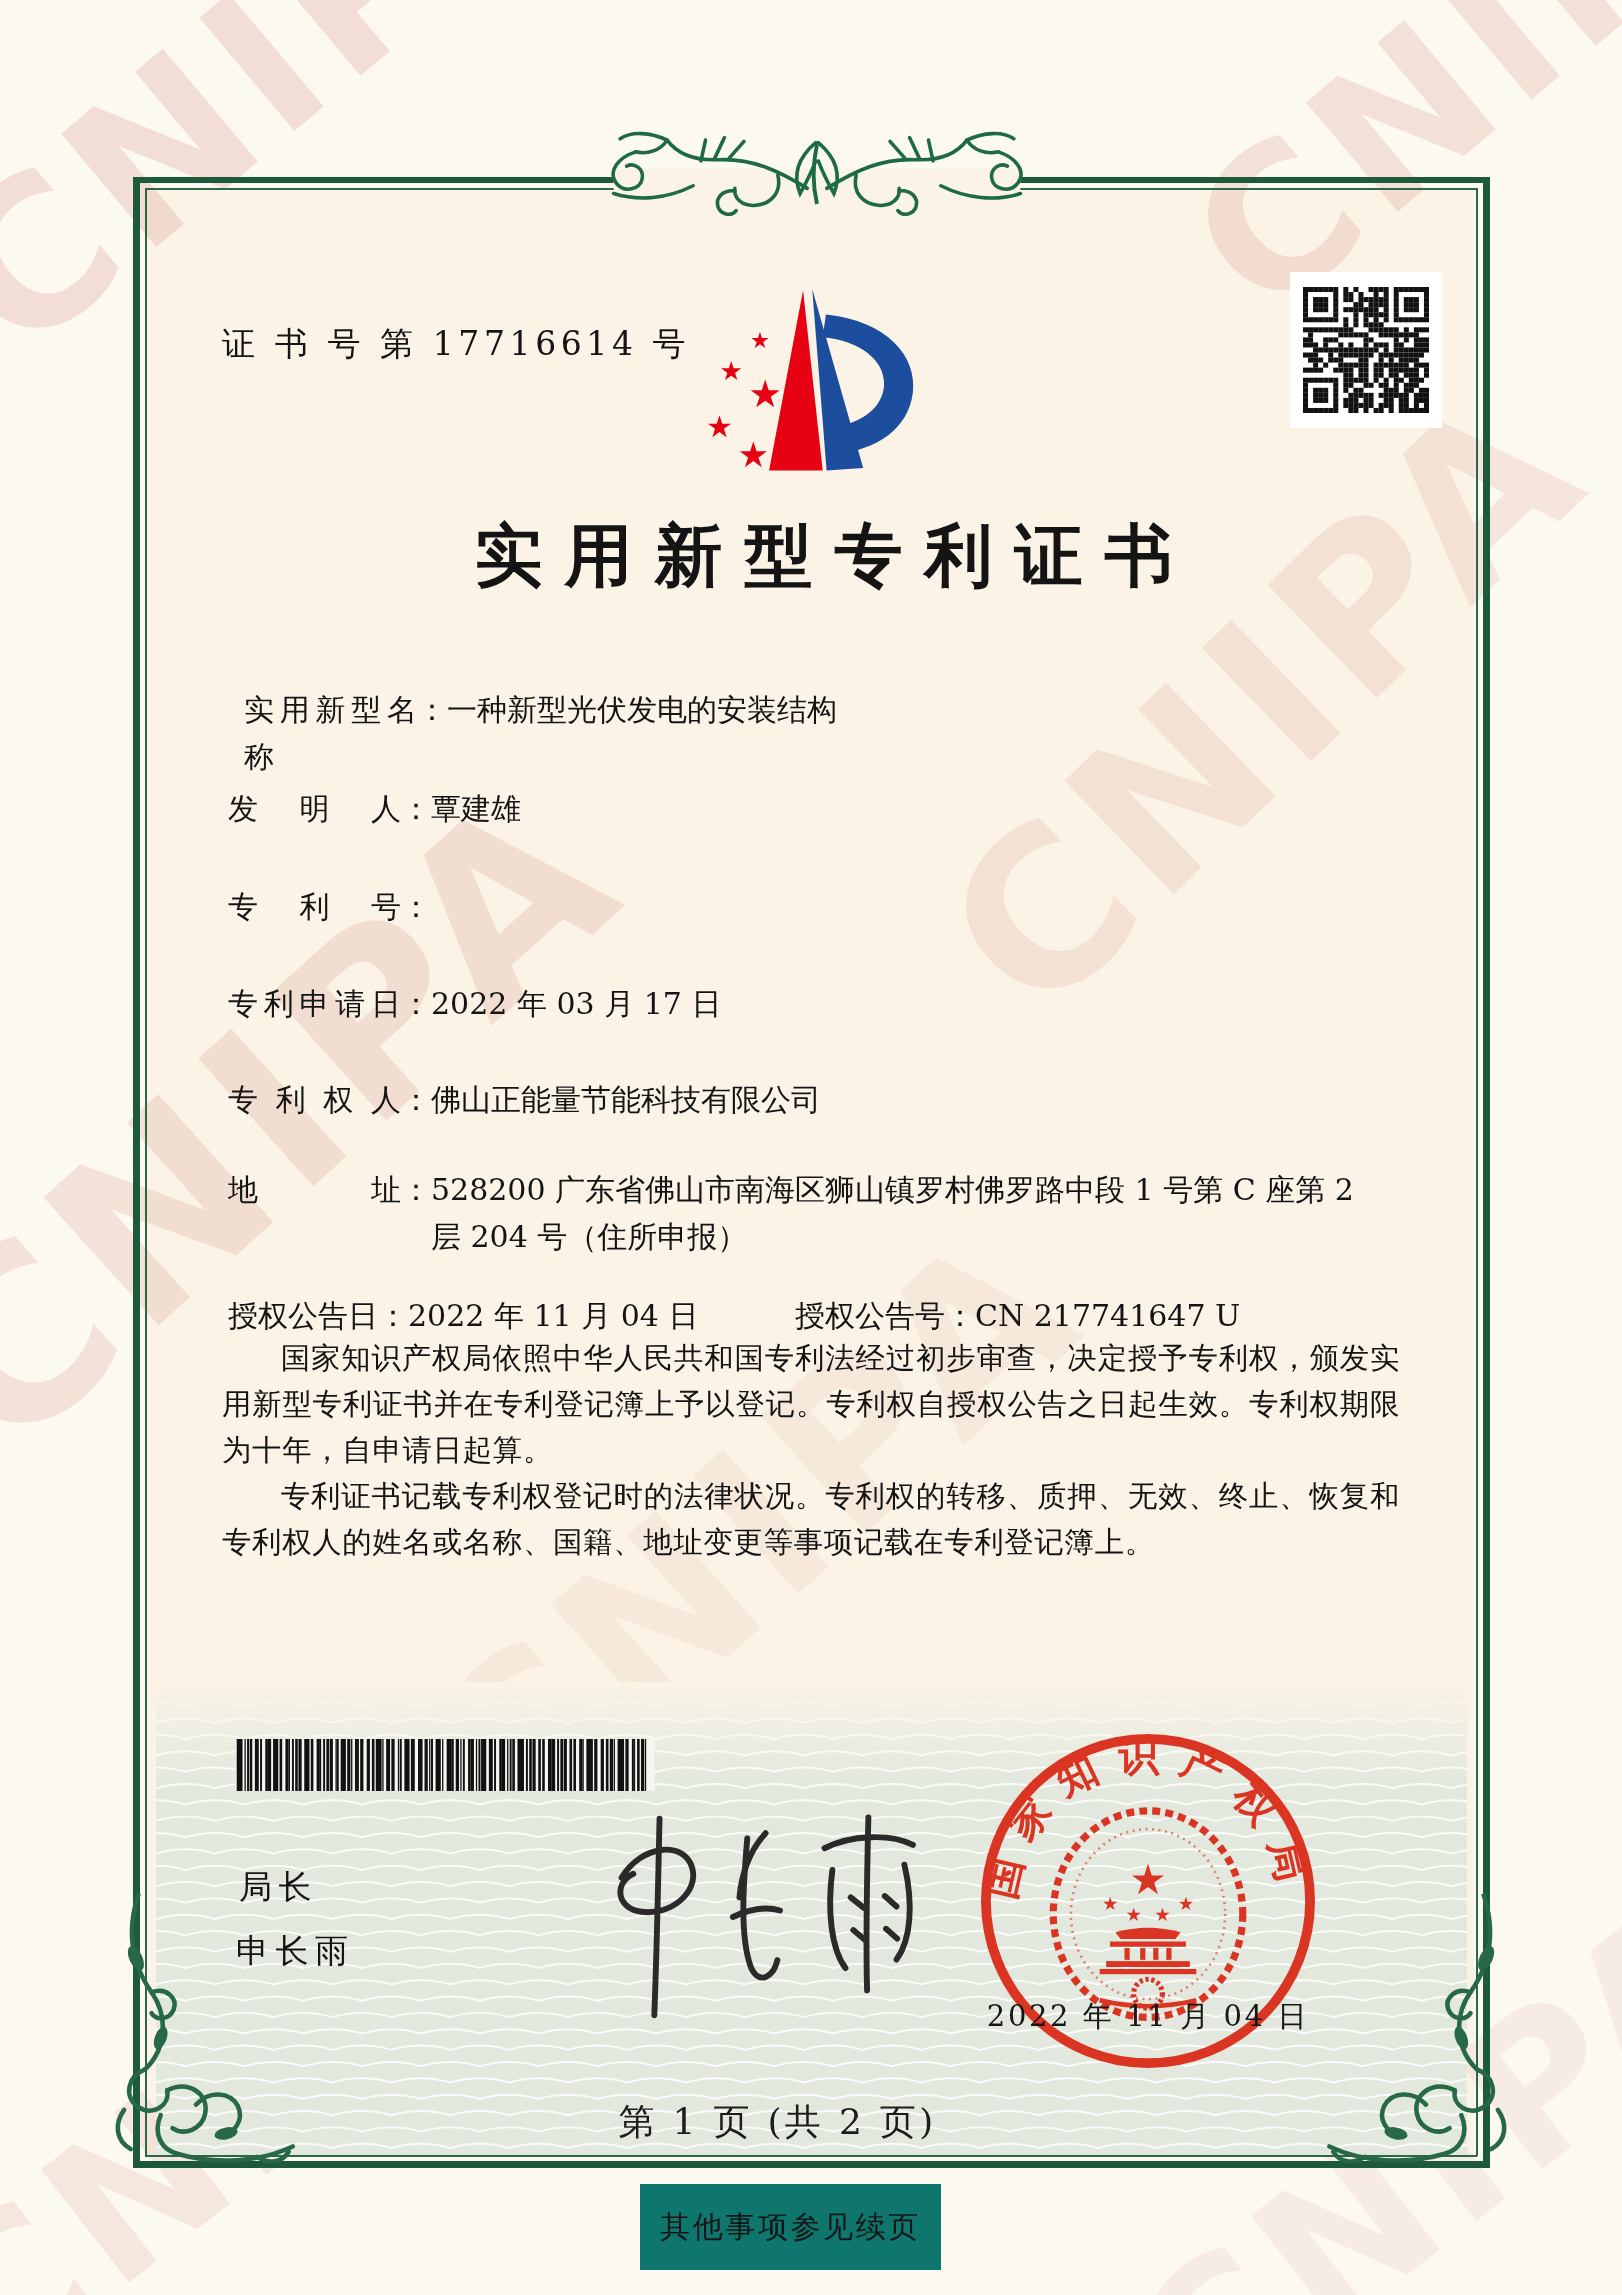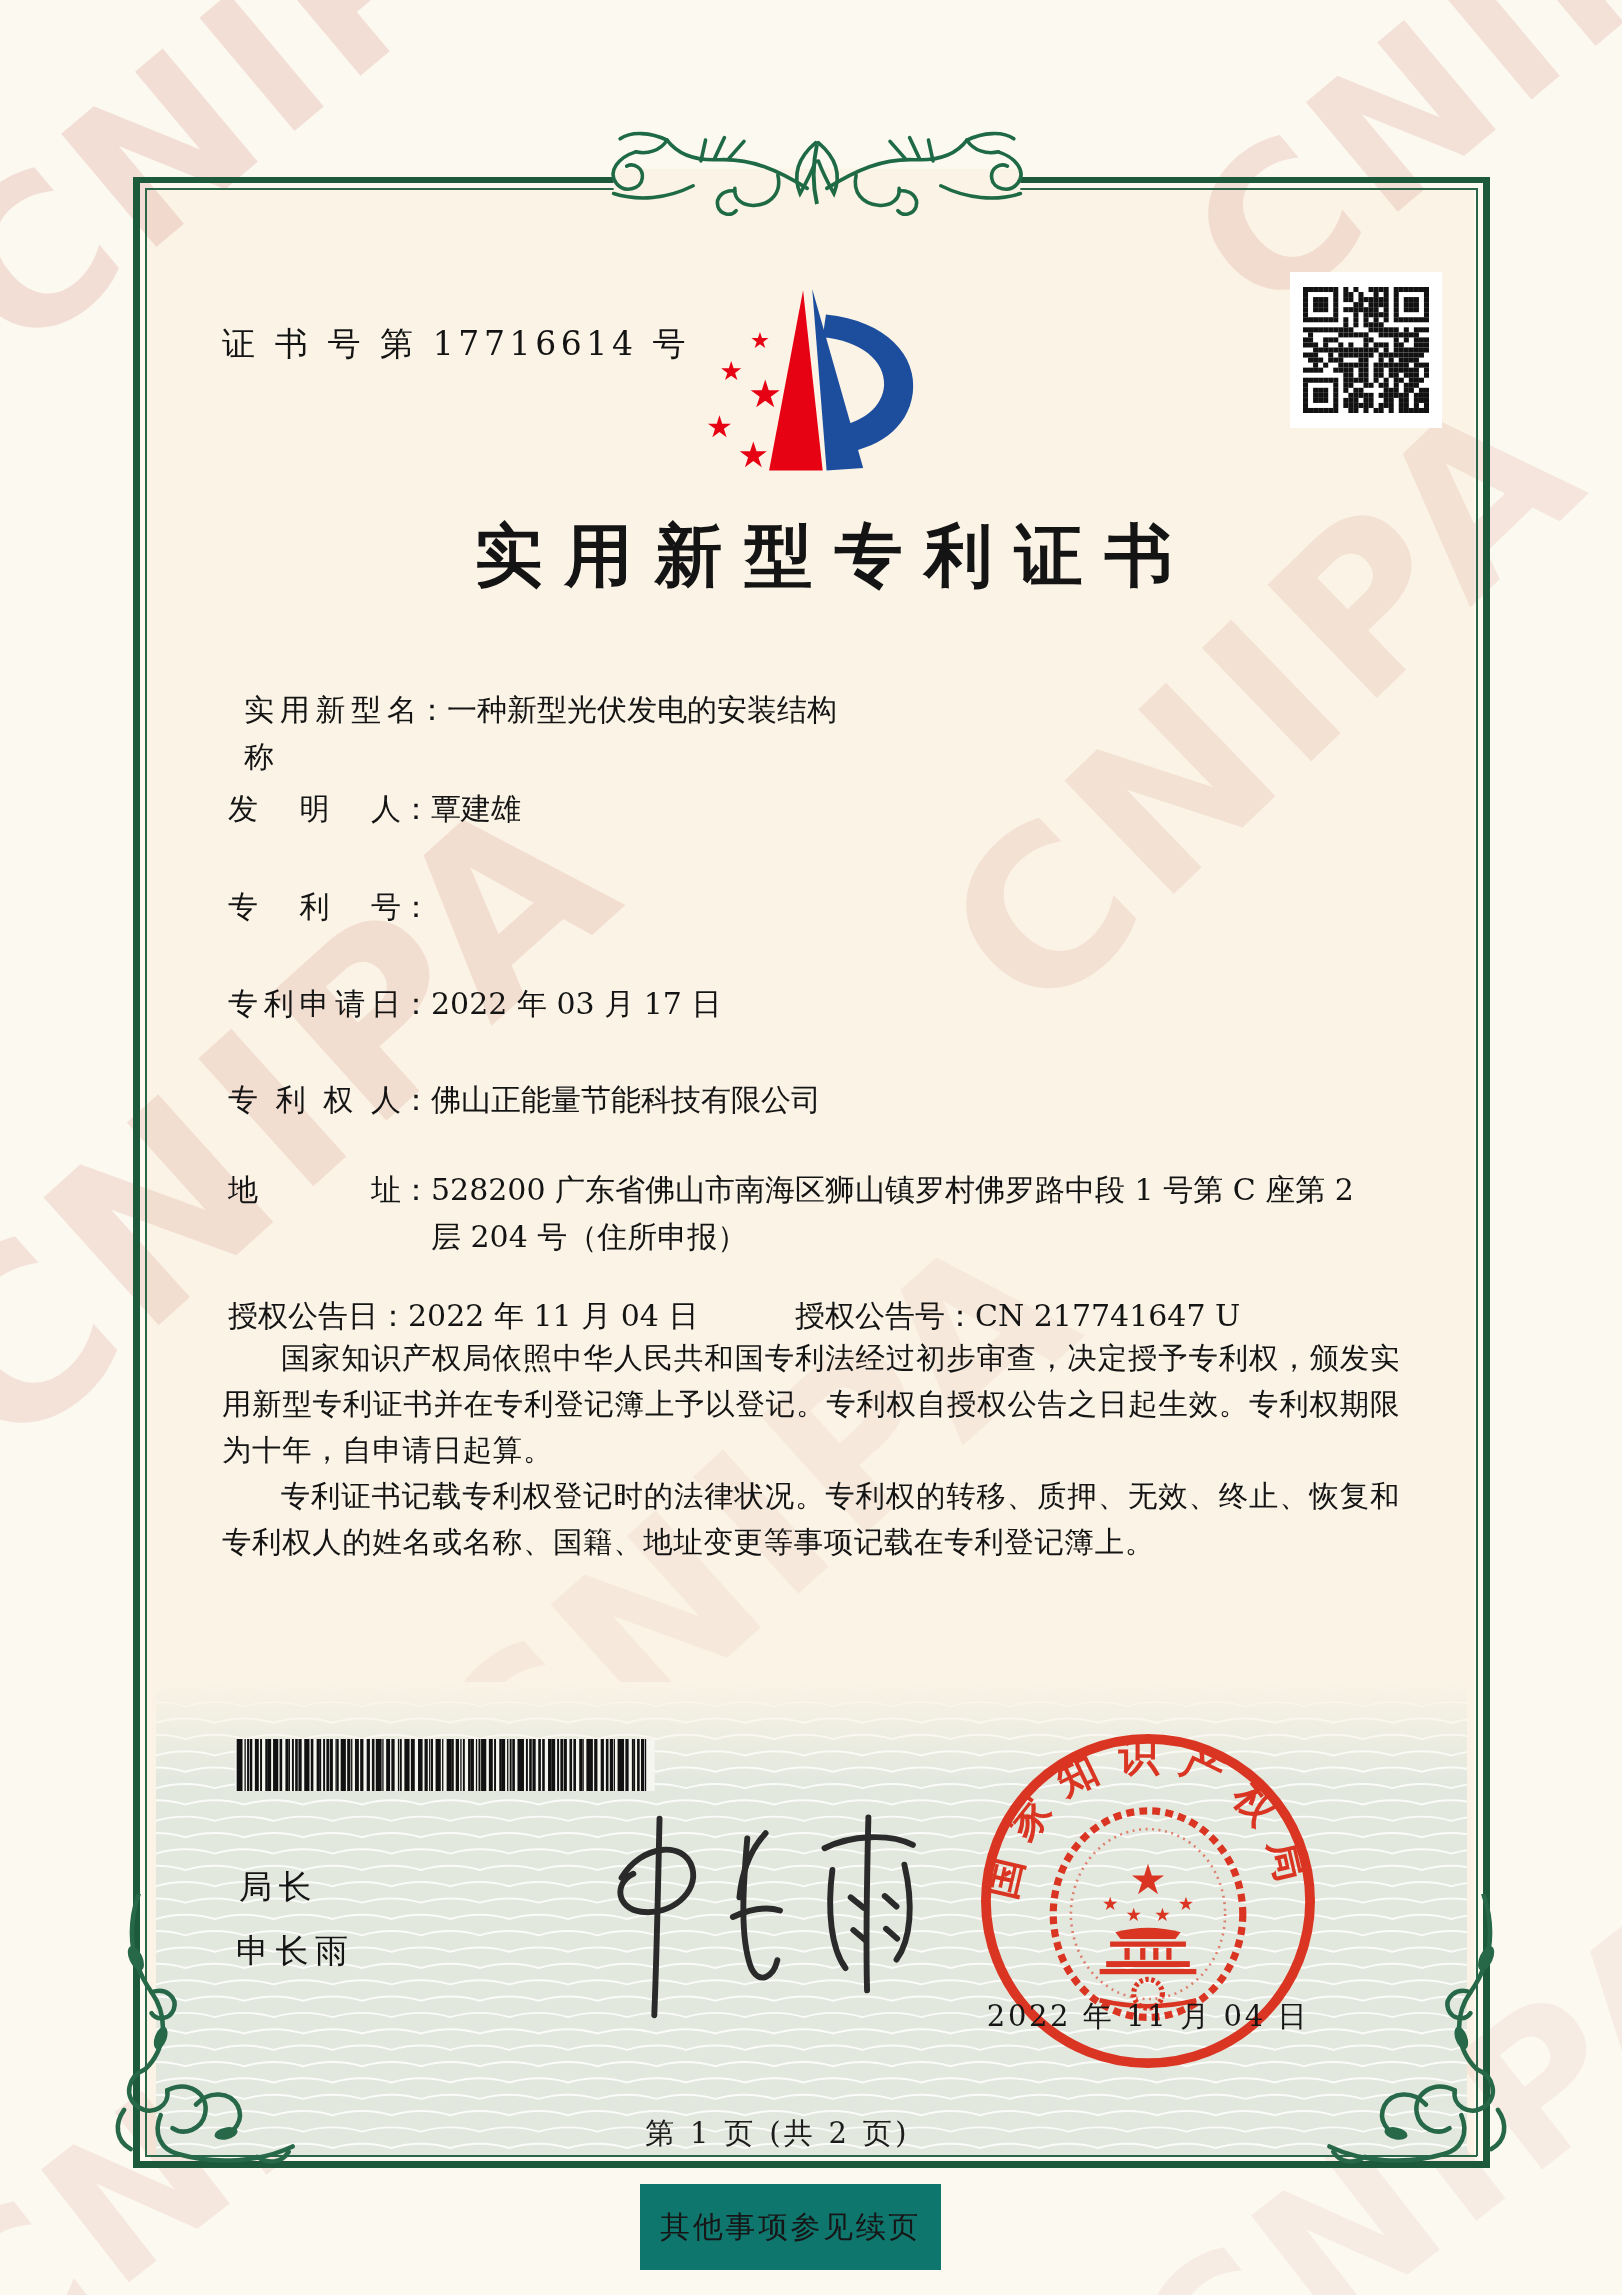--- a/index.html
+++ b/index.html
@@ -16,22 +16,22 @@
   .certno{position:absolute;left:222px;top:322px;font-size:33px;letter-spacing:4.6px;z-index:5;}
   .title{position:absolute;left:0;top:499px;width:1623px;text-align:center;font-size:68px;
          font-weight:bold;letter-spacing:22px;text-indent:22px;z-index:5;margin:12px;}
   .row{position:absolute;left:228px;font-size:30px;display:flex;align-items:flex-start;z-index:5;line-height:47px;}
   .lbl{display:inline-block;width:173px;text-align:justify;text-align-last:justify;}
   .val{display:inline-block;max-width:949px;}
   .grant2{position:absolute;left:567px;top:0;display:flex;}
   .paras{position:absolute;left:222px;top:1335px;width:1178px;z-index:5;}
   .paras p{margin:0;font-size:29.4px;line-height:46px;text-indent:2em;text-align:justify;letter-spacing:0.7px;}
   .director{position:absolute;font-size:33px;letter-spacing:6.5px;z-index:5;}
-  .pagenum{position:absolute;left:0;top:2098px;width:1555px;text-align:center;font-size:29px;
-           letter-spacing:3.3px;z-index:5;color:#1c1c1c;margin-top:16px;}
+  .pagenum{position:absolute;left:0;top:2098px;width:1555px;text-align:center;font-size:36px;
+           letter-spacing:3.3px;z-index:5;color:#1c1c1c;}
   .contbox{position:absolute;left:640px;top:2184px;width:301px;height:86px;background:#0f766e;z-index:5;
            display:flex;align-items:center;justify-content:center;}
   .contbox div{font-size:30px;letter-spacing:2.6px;color:#161616;}
   .sealdate{position:absolute;left:965px;top:1997px;width:366px;text-align:center;font-size:29px;
             letter-spacing:2.6px;color:#161616;z-index:7;}
   .qrbox{position:absolute;left:1290px;top:272px;width:152px;height:156px;background:#ffffff;z-index:5;}
   .waves{position:absolute;left:156px;top:1682px;z-index:2;}
   .wavefade{position:absolute;left:156px;top:1682px;width:1311px;height:98px;z-index:2;
             background:linear-gradient(#faf3e6,rgba(250,243,230,0));}
   .orn{position:absolute;z-index:4;}

